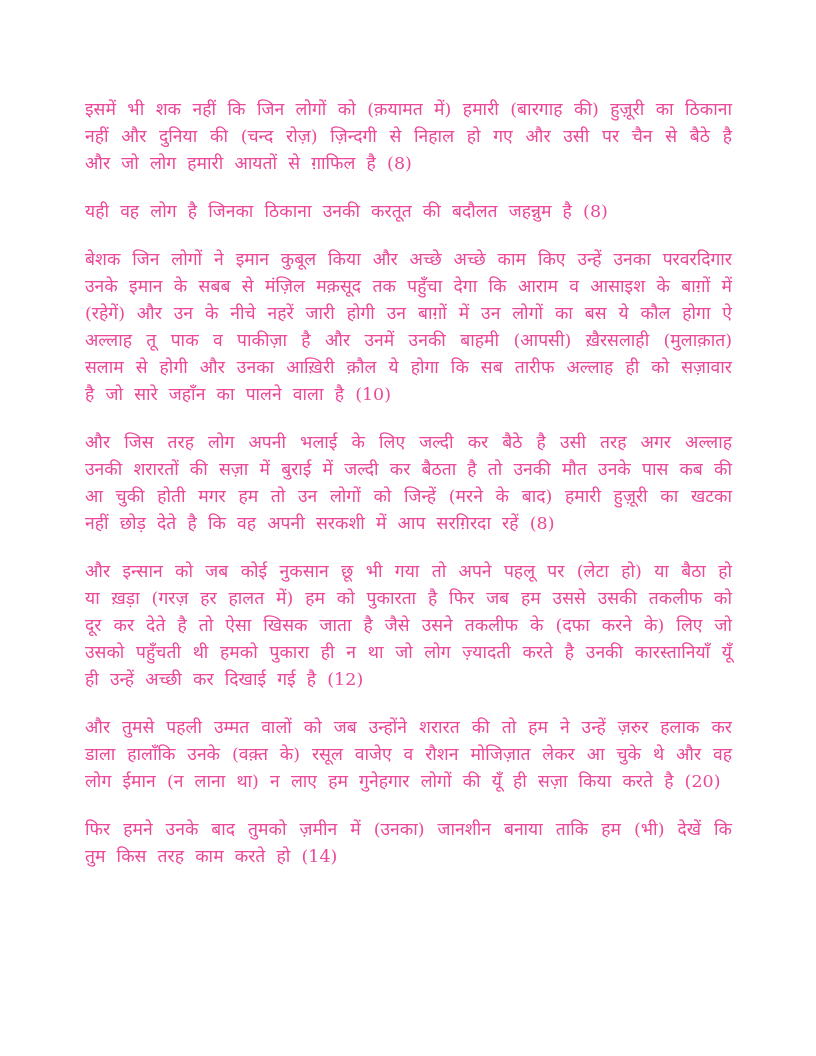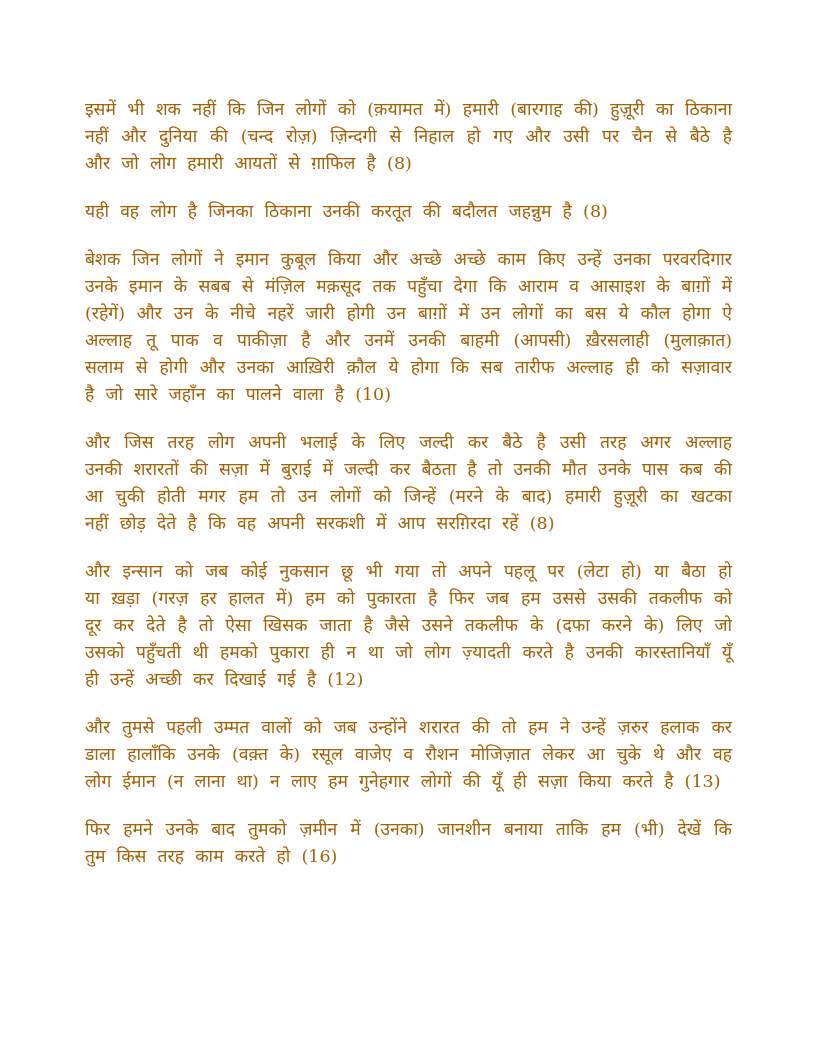--- a/index.html
+++ b/index.html
@@ -20,27 +20,27 @@
     height: 1056px;
     background: #ffffff;
     padding: 96px 84px 40px 85px;
   }
   .para {
     margin: 0 0 21px 0;
     font-size: 17.5px;
     line-height: 27px;
     text-align: justify;
     word-spacing: 0.32em;
-    color: #a16207;
+    color: #ec4899;
   }
 </style>
 </head>
 <body>
 
 <div class="page">
   <p class="para">इसमें भी शक नहीं कि जिन लोगों को (क़यामत में) हमारी (बारगाह की) हुज़ूरी का ठिकाना नहीं और दुनिया की (चन्द रोज़) ज़िन्दगी से निहाल हो गए और उसी पर चैन से बैठे है और जो लोग हमारी आयतों से ग़ाफिल है  (8)</p>
   <p class="para">यही वह लोग है जिनका ठिकाना उनकी करतूत की बदौलत जहन्नुम है  (8)</p>
   <p class="para">बेशक जिन लोगों ने इमान कुबूल किया और अच्छे अच्छे काम किए उन्हें उनका परवरदिगार उनके इमान के सबब से मंज़िल मक़सूद तक पहुँचा देगा कि आराम व आसाइश के बाग़ों में (रहेगें) और उन के नीचे नहरें जारी होगी उन बाग़ों में उन लोगों का बस ये कौल होगा ऐ अल्लाह तू पाक व पाकीज़ा है और उनमें उनकी बाहमी (आपसी) ख़ैरसलाही (मुलाक़ात) सलाम से होगी और उनका आख़िरी क़ौल ये होगा कि सब तारीफ अल्लाह ही को सज़ावार है जो सारे जहाँन का पालने वाला है  (10)</p>
   <p class="para">और जिस तरह लोग अपनी भलाई के लिए जल्दी कर बैठे है उसी तरह अगर अल्लाह उनकी शरारतों की सज़ा में बुराई में जल्दी कर बैठता है तो उनकी मौत उनके पास कब की आ चुकी होती मगर हम तो उन लोगों को जिन्हें (मरने के बाद) हमारी हुज़ूरी का खटका नहीं छोड़ देते है कि वह अपनी सरकशी में आप सरग़िरदा रहें  (8)</p>
   <p class="para">और इन्सान को जब कोई नुकसान छू भी गया तो अपने पहलू पर (लेटा हो) या बैठा हो या ख़ड़ा (गरज़ हर हालत में) हम को पुकारता है फिर जब हम उससे उसकी तकलीफ को दूर कर देते है तो ऐसा खिसक जाता है जैसे उसने तकलीफ के (दफा करने के) लिए जो उसको पहुँचती थी हमको पुकारा ही न था जो लोग ज़्यादती करते है उनकी कारस्तानियाँ यूँ ही उन्हें अच्छी कर दिखाई गई है  (12)</p>
-  <p class="para">और तुमसे पहली उम्मत वालों को जब उन्होंने शरारत की तो हम ने उन्हें ज़रुर हलाक कर डाला हालाँकि उनके (वक़्त के) रसूल वाजेए व रौशन मोजिज़ात लेकर आ चुके थे और वह लोग ईमान (न लाना था) न लाए हम गुनेहगार लोगों की यूँ ही सज़ा किया करते है  (13)</p>
-  <p class="para">फिर हमने उनके बाद तुमको ज़मीन में (उनका) जानशीन बनाया ताकि हम (भी) देखें कि तुम किस तरह काम करते हो  (16)</p>
+  <p class="para">और तुमसे पहली उम्मत वालों को जब उन्होंने शरारत की तो हम ने उन्हें ज़रुर हलाक कर डाला हालाँकि उनके (वक़्त के) रसूल वाजेए व रौशन मोजिज़ात लेकर आ चुके थे और वह लोग ईमान (न लाना था) न लाए हम गुनेहगार लोगों की यूँ ही सज़ा किया करते है  (20)</p>
+  <p class="para">फिर हमने उनके बाद तुमको ज़मीन में (उनका) जानशीन बनाया ताकि हम (भी) देखें कि तुम किस तरह काम करते हो  (14)</p>
 </div>
 
 </body></html>

